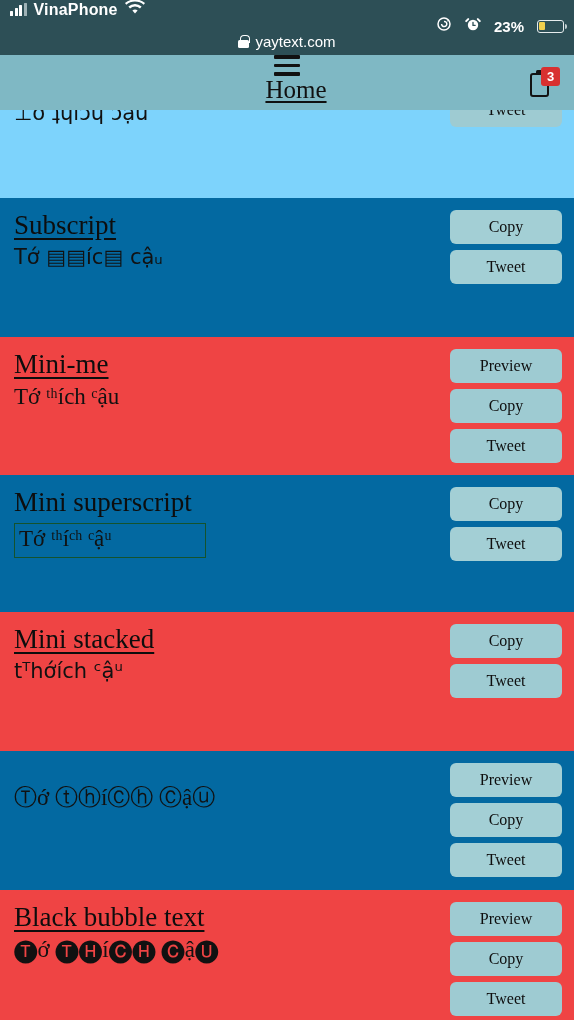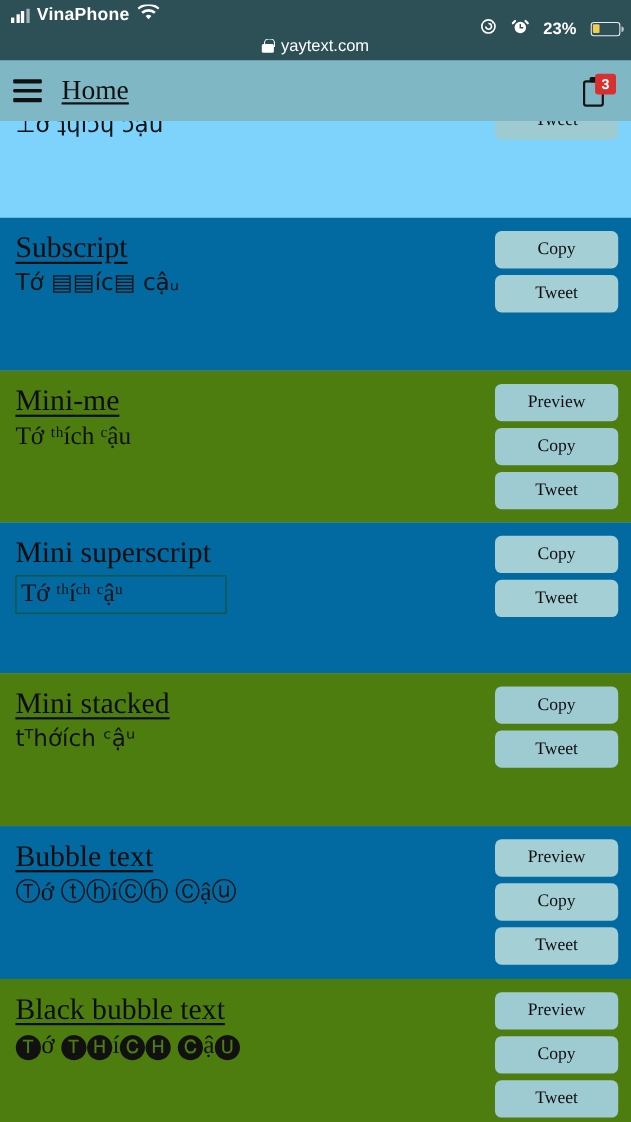--- a/index.html
+++ b/index.html
@@ -11,21 +11,21 @@
     background: #7fb8c4;
   }
   .screen { position: relative; width: 574px; height: 1020px; overflow: hidden; }
 
   
   .statusbar {
     height: 55px; background: #2d4f56; color: #ffffff;
     position: relative;
   }
   .sb-row1 {
-    height: 28px; display: flex; align-items: center;
+    height: 28px; display: flex; align-items: flex-start;
     padding: 0 10px; position: relative;
   }
   .sb-left { display: flex; align-items: center; gap: 7px; }
   .sb-carrier { font-size: 16px; font-weight: 600; letter-spacing: .2px; }
   .sb-center {
     position: absolute; left: 0; right: 0; text-align: center;
     font-size: 16px; font-weight: 700; pointer-events: none;
   }
   .sb-right {
     position: absolute; right: 10px; top: 12px; height: 28px;
@@ -60,21 +60,21 @@
     border: 1.8px solid #ffffff; border-bottom: none; border-radius: 4px 4px 0 0;
   }
   .lock-ico::after {
     content: ""; position: absolute; left: 0; bottom: 0; width: 11px; height: 8px;
     background: #ffffff; border-radius: 1.5px;
   }
 
   
   .navbar {
     height: 55px; background: #7fb8c4; display: flex; align-items: center;
-    padding: 0 12px; position: relative;
+    padding: 0 12px; position: relative; flex-direction: column;
   }
   .hamburger { width: 26px; display: flex; flex-direction: column; gap: 5px; cursor: pointer; }
   .hamburger i { display: block; height: 3.5px; background: #111111; border-radius: 1px; }
   .home-link {
     margin-left: 18px; font-family: "Liberation Serif", serif;
     font-size: 25px; color: #101010; text-decoration: underline;
     text-underline-offset: 3px; cursor: pointer;
   }
   .clip-wrap { position: absolute; right: 14px; top: 14px; width: 34px; height: 30px; cursor: pointer; }
   .clip {
@@ -87,21 +87,21 @@
   }
   .clip-badge {
     position: absolute; right: 0; top: -2px; min-width: 19px; height: 19px;
     background: #d83030; color: #ffffff; border-radius: 3px;
     font-size: 13px; font-weight: 700; line-height: 19px; text-align: center;
     padding: 0 3px;
   }
 
   
   .section { position: relative; padding: 12px 14px 14px; }
-  .section.light { background: #4d7c0f; }
+  .section.light { background: #ef4444; }
   .section.dark  { background: #0369a1; }
 
   .sec-title {
     font-family: "Liberation Serif", serif; font-size: 27px; color: #0d0d0d;
     line-height: 1.15; display: inline-block;
   }
   .sec-title.uline { text-decoration: underline; text-underline-offset: 4px; }
 
   .preview {
     font-family: "Liberation Serif", serif; font-size: 23px; color: #111111;
@@ -237,21 +237,21 @@
   <div class="section light" style="height:139px">
     <div class="sec-title uline">Mini stacked</div><br>
     <span class="preview sans">tᵀhớích ᶜậᵘ</span>
     <div class="btncol">
       <button class="btn">Copy</button>
       <button class="btn">Tweet</button>
     </div>
   </div>
 
   <div class="section dark" style="height:139px">
-    <div class="sec-title uline">Bubble text</div><br>
+    <br>
     <span class="preview">Ⓣớ ⓣⓗíⒸⓗ Ⓒậⓤ</span>
     <div class="btncol">
       <button class="btn">Preview</button>
       <button class="btn">Copy</button>
       <button class="btn">Tweet</button>
     </div>
   </div>
 
   <div class="section light" style="height:140px">
     <div class="sec-title uline">Black bubble text</div><br>

